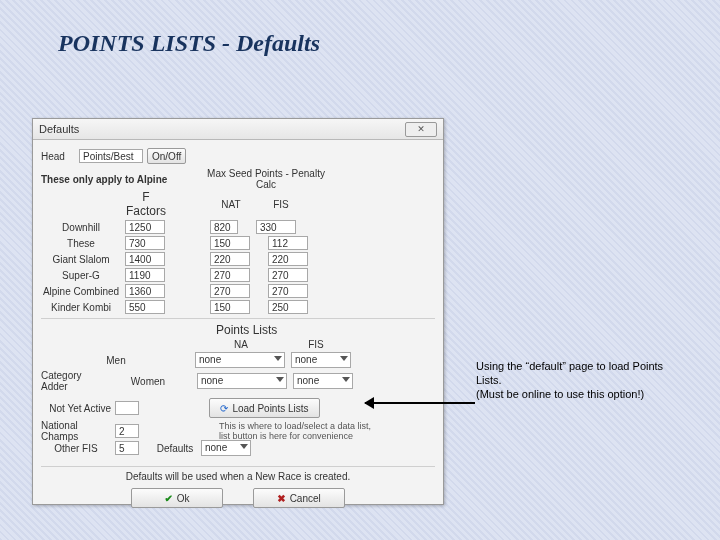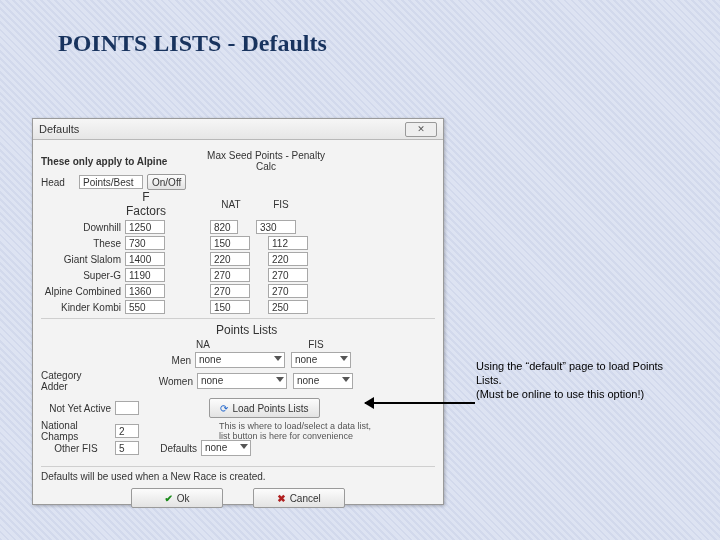--- a/index.html
+++ b/index.html
@@ -1,24 +1,24 @@
 <!DOCTYPE html>
 <html><head>
 <meta charset="utf-8">
 <style>
 html,body{margin:0;padding:0;width:720px;height:540px;font-family:Arial,Helvetica,sans-serif;overflow:hidden}
 body{background:#d8dff0;background-image:repeating-linear-gradient(45deg,#d2d9ec 0,#d2d9ec 2px,#dde3f2 2px,#dde3f2 5px);}
-.slide-title{font-family:Georgia,'Times New Roman',serif;font-weight:bold;font-size:24px;color:#18335e;margin:30px 0 10px 58px}
+.slide-title{font-family:Georgia,'Times New Roman',serif;font-weight:bold;font-style:italic;font-size:24px;color:#18335e;margin:30px 0 10px 58px}
 .window{position:absolute;left:32px;top:118px;width:410px;height:385px;background:#f3f3f3;border:1px solid #9a9a9a;font-size:10px;color:#333;box-shadow:1px 1px 3px rgba(0,0,0,.25)}
 .titlebar{height:20px;background:linear-gradient(#f6f6f6,#e6e6e6);border-bottom:1px solid #b8b8b8;display:flex;align-items:center;padding:0 6px;font-size:11px}
 .titlebar .spacer{flex:1}
 .close-box{width:30px;height:13px;border:1px solid #999;border-radius:2px;background:#eee;display:flex;align-items:center;justify-content:center;font-family:Arial;font-size:9px;color:#555}
 .client{position:relative;padding:6px 8px}
 .row{display:flex;align-items:center;margin:2px 0}
-.lab{display:inline-block;text-align:right;margin-right:4px}
+.lab{display:inline-block;text-align:center;margin-right:4px}
 .inp{border:1px solid #a8a8a8;background:#fff;height:14px;line-height:14px;padding:0 3px;font-size:10px;color:#333;box-sizing:border-box}
 .sel{border:1px solid #a8a8a8;background:#fff;height:16px;line-height:14px;padding:0 14px 0 3px;font-size:10px;position:relative;box-sizing:border-box}
 .sel::after{content:"";position:absolute;right:2px;top:3px;width:0;height:0;border-left:4px solid transparent;border-right:4px solid transparent;border-top:5px solid #555}
 .btn{border:1px solid #9a9a9a;background:linear-gradient(#fcfcfc,#e3e3e3);height:18px;padding:0 10px;display:inline-flex;align-items:center;font-size:10px;border-radius:2px}
 .btn .ic{margin-right:4px;display:inline-flex}
 .sep{height:1px;background:#cfcfcf;margin:4px 0}
 .bold{font-weight:bold}
 .col-head{font-size:10px;color:#333}
 .note{position:absolute;left:476px;top:360px;width:190px;font-size:11px;line-height:1.25;color:#000}
 .arrow{position:absolute;left:365px;top:402px;width:110px;height:2px;background:#000}
@@ -33,30 +33,30 @@
 <div class="slide-title">POINTS LISTS - Defaults</div>
 
 <div class="window">
   <div class="titlebar">
     <span>Defaults</span>
     <span class="spacer"></span>
     <span class="close-box">✕</span>
   </div>
   <div class="client">
 
-    <div class="row" style="margin-top:4px">
-      <span class="bold" style="width:150px">These only apply to Alpine</span>
-      <span class="col-head" style="margin-left:10px;width:130px;text-align:center">Max Seed Points - Penalty Calc</span>
-    </div>
-
     <div class="row">
       <span class="lab" style="width:34px;text-align:left">Head</span>
       <span class="inp" style="width:64px">Points/Best</span>
       <span style="width:4px"></span>
       <span class="btn" style="height:14px;padding:0 4px">On/Off</span>
+    </div>
+
+    <div class="row" style="margin-top:4px">
+      <span class="bold" style="width:150px">These only apply to Alpine</span>
+      <span class="col-head" style="margin-left:10px;width:130px;text-align:center">Max Seed Points - Penalty Calc</span>
     </div>
     <div class="row" style="margin-top:-2px">
       <span style="width:80px"></span>
       <span class="section-label" style="width:50px;text-align:center">F Factors</span>
       <span style="width:35px"></span>
       <span class="col-head" style="width:50px;text-align:center">NAT</span>
       <span class="col-head" style="width:50px;text-align:center">FIS</span>
     </div>
 
     <div id="factor-rows">
@@ -110,21 +110,21 @@
         </div>
       </div>
 
     <div class="sep"></div>
     <div class="row">
         <span style="width:175px"></span>
         <span class="section-label">Points Lists</span>
       </div>
     <div class="row">
       <span style="width:155px"></span>
-      <span class="col-head" style="width:90px;text-align:left">NA</span>
+      <span class="col-head" style="width:90px;text-align:center">NA</span>
       <span class="col-head" style="width:60px;text-align:center">FIS</span>
     </div>
     <div class="row">
       <span class="lab" style="width:150px">Men</span>
       <span class="sel" style="width:90px">none</span>
       <span style="width:6px"></span>
       <span class="sel" style="width:60px">none</span>
     </div>
     <div class="row">
       <span class="lab" style="width:58px;text-align:left">Category Adder</span>
@@ -151,21 +151,21 @@
     </div>
     <div class="row" style="margin-top:-4px">
       <span class="lab" style="width:70px;text-align:center">Other FIS</span>
       <span class="inp" style="width:24px">5</span>
       <span style="width:14px"></span>
       <span class="lab" style="width:44px">Defaults</span>
       <span class="sel" style="width:50px">none</span>
     </div>
 
     <div class="sep" style="margin-top:10px"></div>
-    <div class="row" style="justify-content:flex-start">
+    <div class="row" style="justify-content:center">
         <span>Defaults will be used when a New Race is created.</span>
       </div>
 
     <div class="row" style="justify-content:center;gap:30px;margin-top:6px">
       <span class="btn" style="width:70px;justify-content:center">
         <span class="ic checkmark">✔</span>
         <span>Ok</span>
       </span>
       <span class="btn" style="width:70px;justify-content:center">
         <span class="ic xmark">✖</span>

